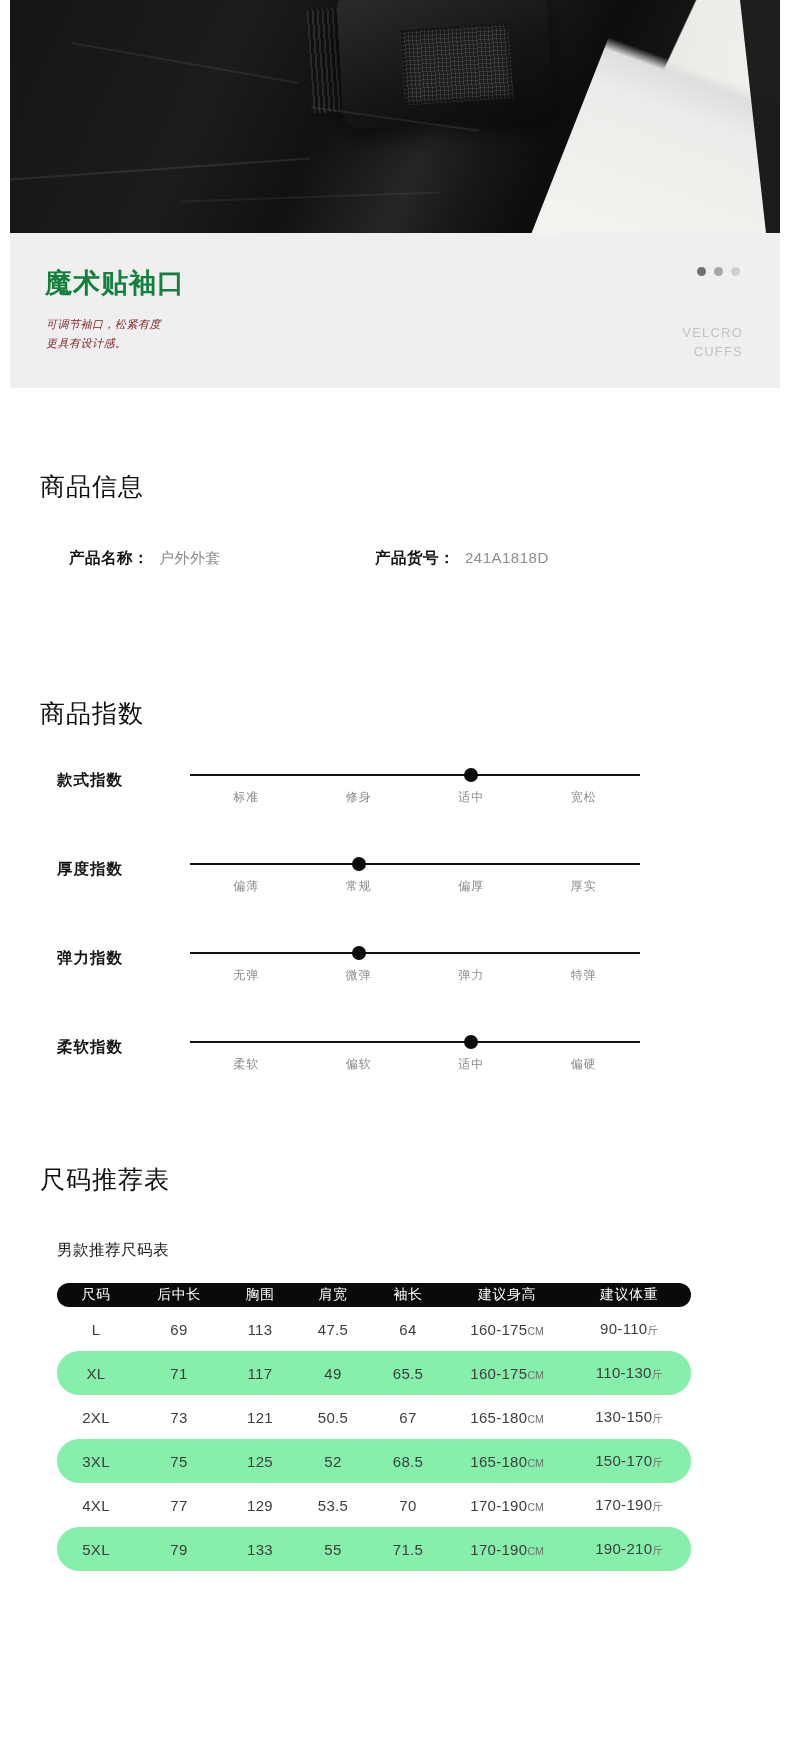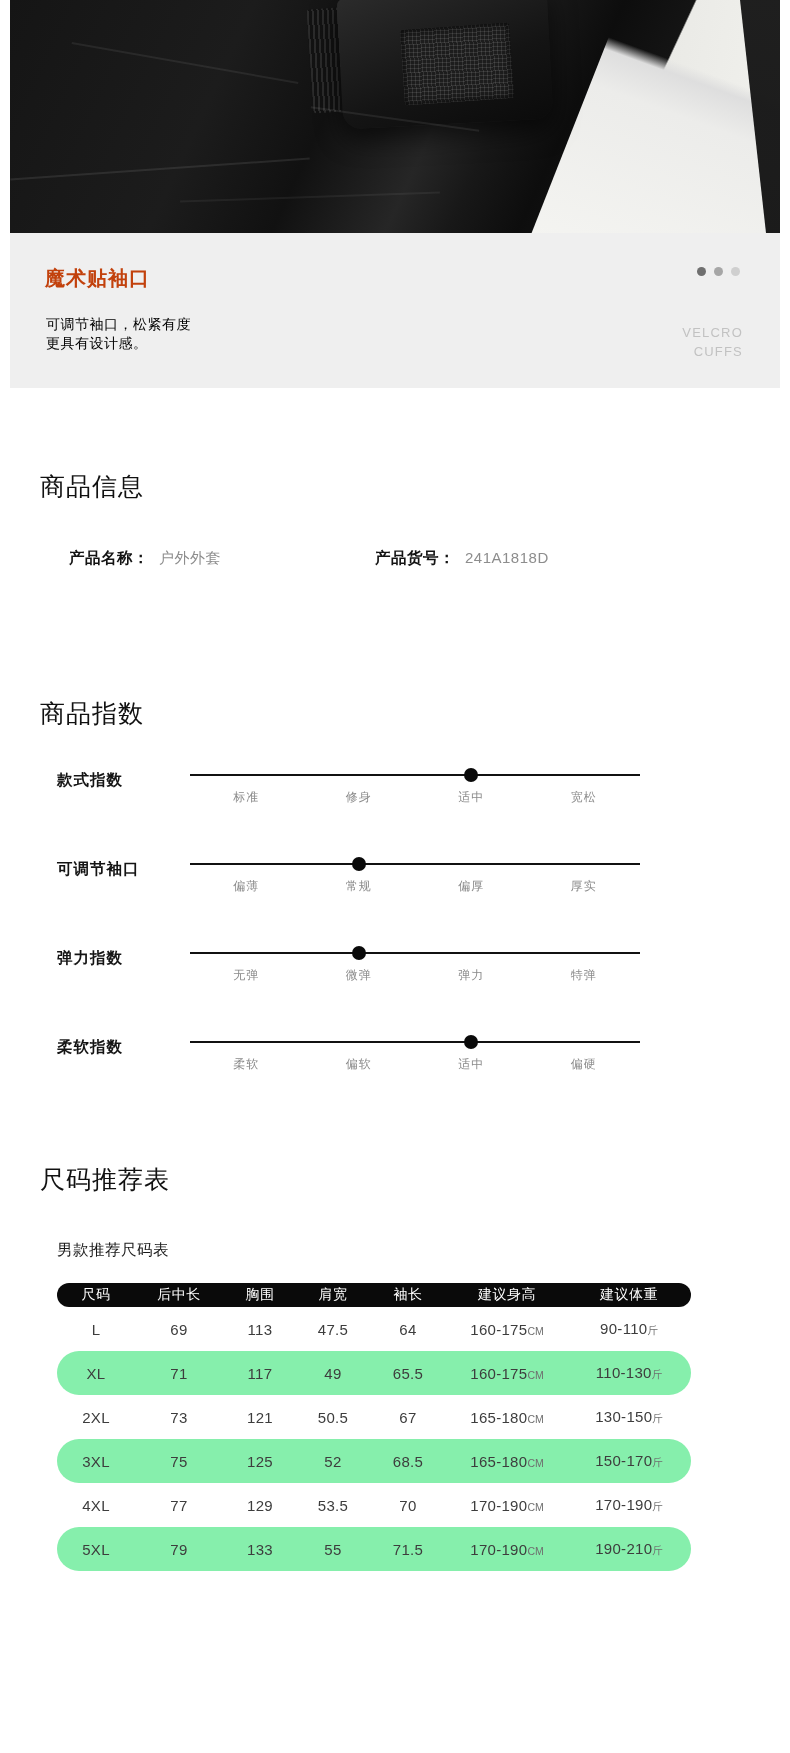--- a/index.html
+++ b/index.html
@@ -60,25 +60,25 @@
   .seam-c{ position:absolute; left:300px; top:118px; width:170px; height:2px; background:rgba(255,255,255,.08); transform:rotate(8deg); }
   .seam-d{ position:absolute; left:170px; top:196px; width:260px; height:2px; background:rgba(255,255,255,.06); transform:rotate(-2deg); }
 
   
   .caption {
     position:absolute; left:10px; top:233px; width:770px; height:155px;
     background:#efefef;
   }
   .caption-title {
     position:absolute; left:35px; top:32px;
-    font-size:20px; font-weight:700; color:#c2410c; letter-spacing:1px;
+    font-size:27px; font-weight:700; color:#15803d; letter-spacing:1px;
   }
   .caption-sub {
     position:absolute; left:36px; top:82px;
-    font-size:14px; line-height:19px; color:#000000; letter-spacing:.5px;
+    font-size:11px; line-height:19px; color:#7f1d1d; letter-spacing:.5px;font-style:italic;
   }
   .dots { position:absolute; right:40px; top:34px; display:flex; gap:8px; align-items:center; }
   .dot { width:9px; height:9px; border-radius:50%; background:#cfcfcf; }
   .dot.d1{ background:#6f6f6f; }
   .dot.d2{ background:#a6a6a6; }
   .caption-en {
     position:absolute; right:37px; top:90px; text-align:right;
     font-size:13px; line-height:19px; color:#c2c2c2; letter-spacing:1.2px;
   }
 
@@ -204,21 +204,21 @@
         <div class="idx-ticks">
           <span class="idx-tick">标准</span>
           <span class="idx-tick">修身</span>
           <span class="idx-tick">适中</span>
           <span class="idx-tick">宽松</span>
         </div>
       </div>
     </div>
 
     <div class="idx-row">
-      <div class="idx-label">可调节袖口</div>
+      <div class="idx-label">厚度指数</div>
       <div class="idx-track-wrap">
         <div class="idx-line"></div>
         <div class="idx-knob" style="left:37.5%"></div>
         <div class="idx-ticks">
           <span class="idx-tick">偏薄</span>
           <span class="idx-tick">常规</span>
           <span class="idx-tick">偏厚</span>
           <span class="idx-tick">厚实</span>
         </div>
       </div>

